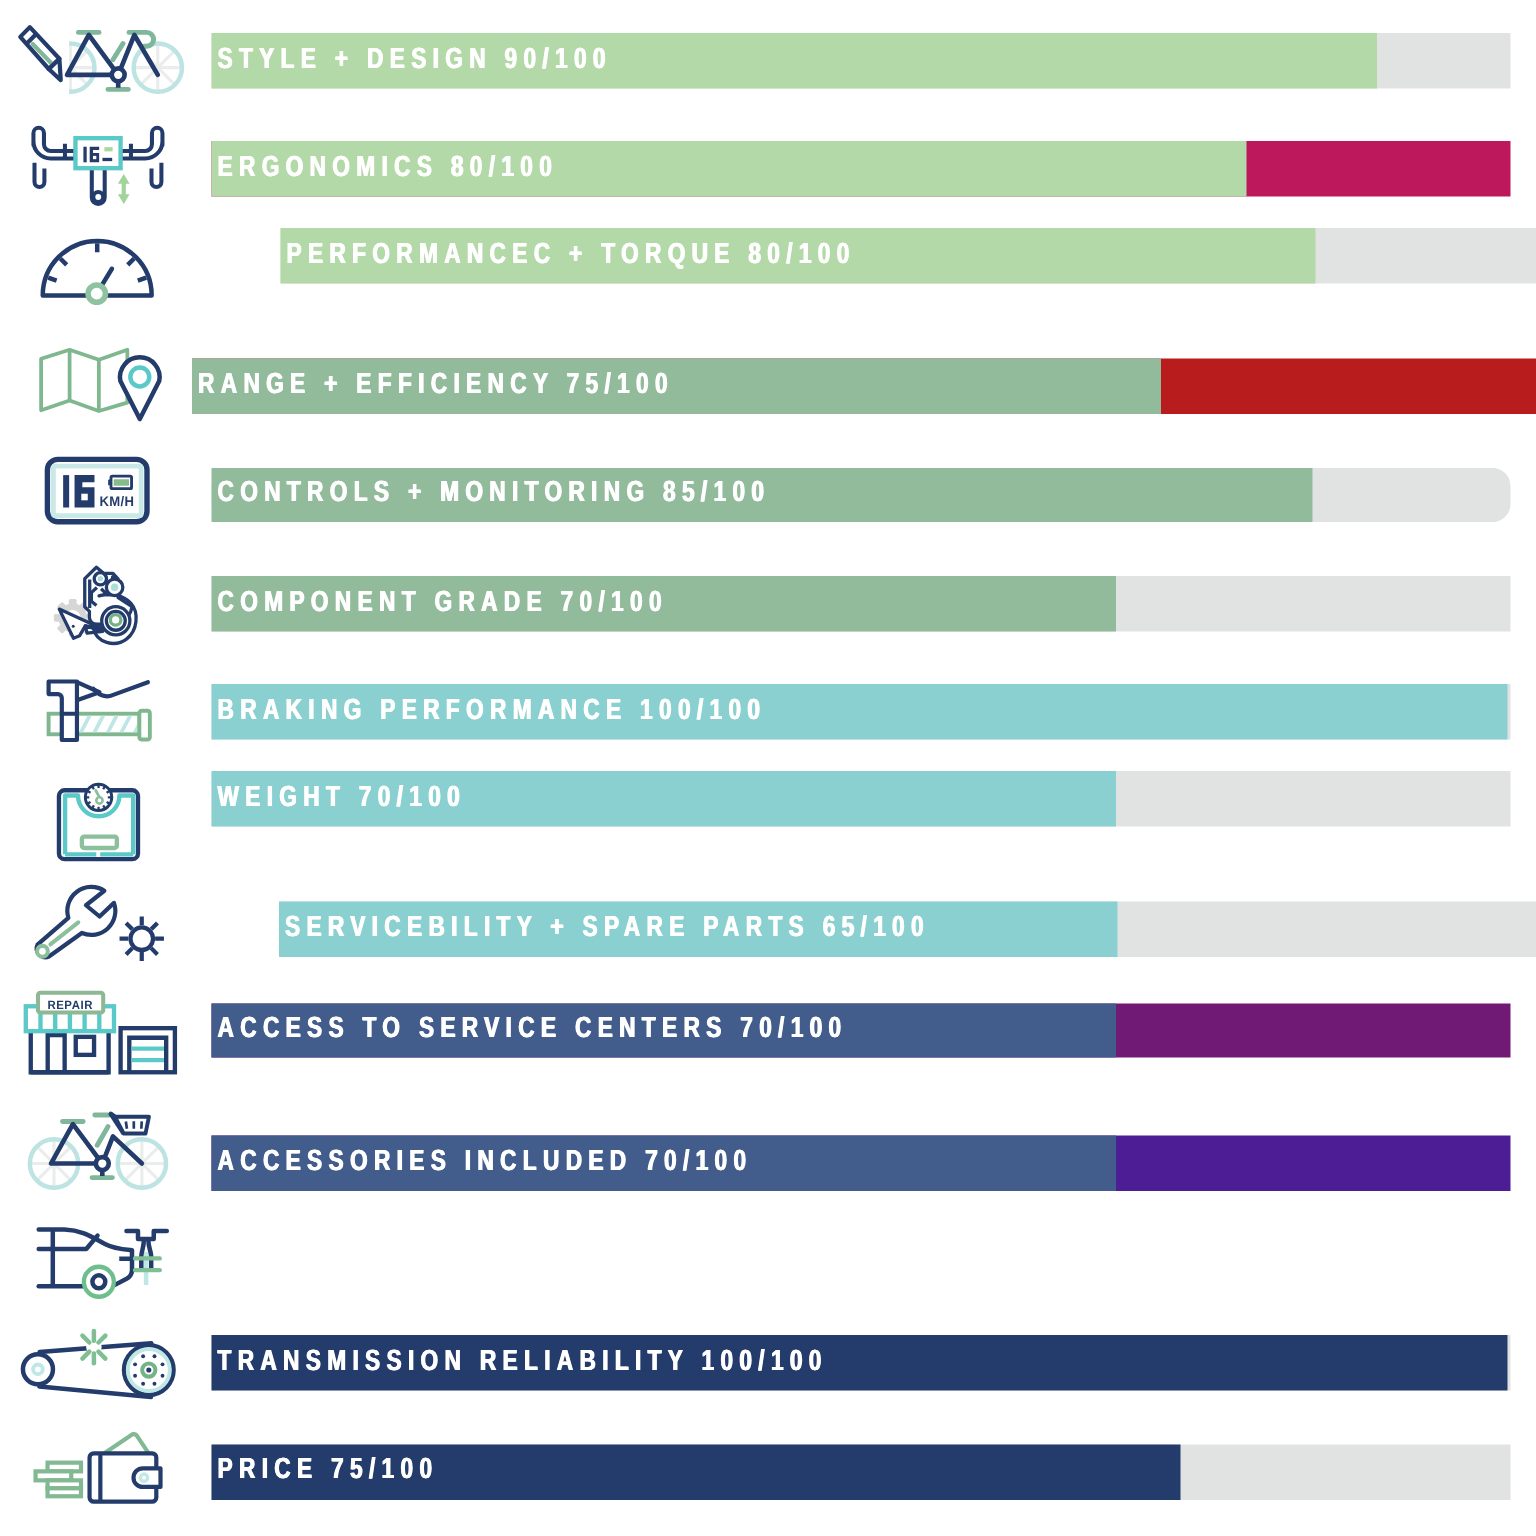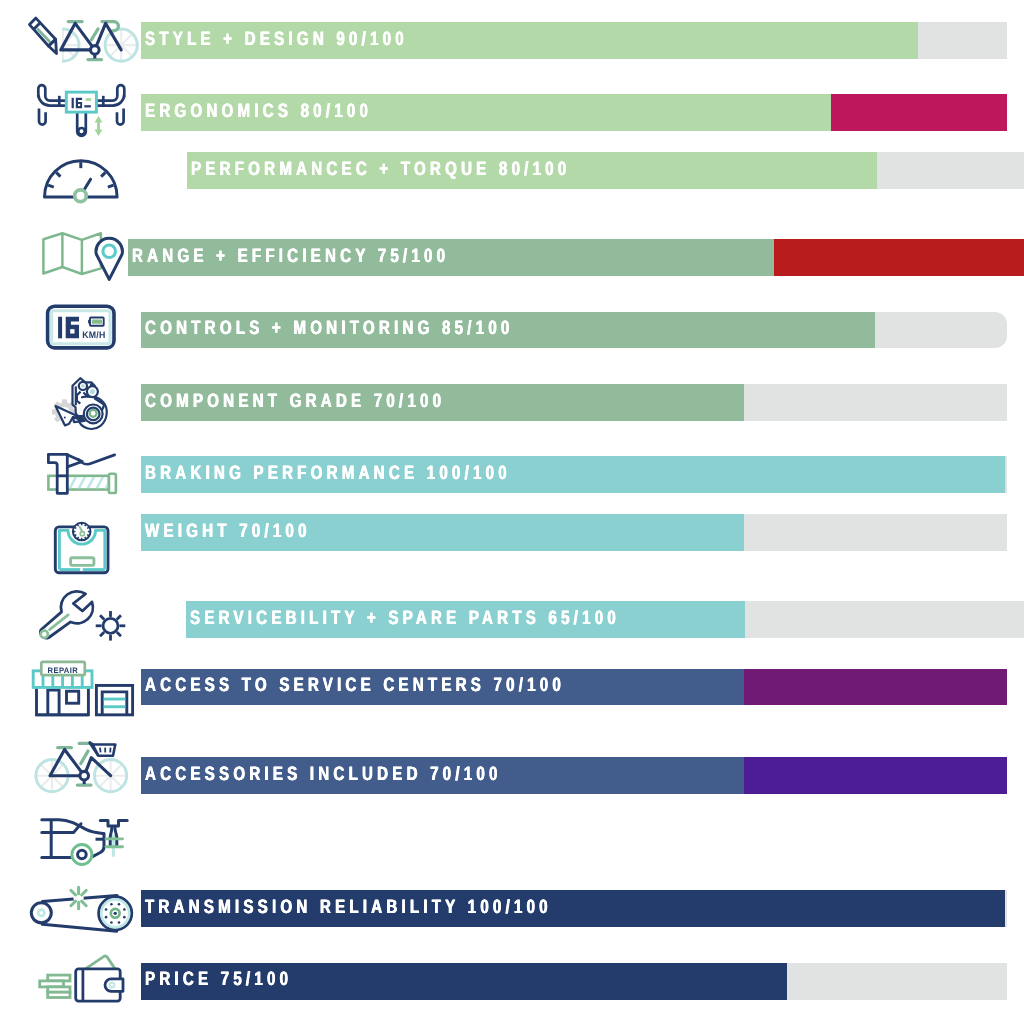--- a/index.html
+++ b/index.html
@@ -5,21 +5,21 @@
 <style>
   html,body{margin:0;padding:0;}
   body{
     width:1024px;height:1024px;background:#ffffff;overflow:hidden;
     font-family:"Liberation Sans", sans-serif;
     -webkit-font-smoothing:antialiased;
     text-rendering:geometricPrecision;
   }
   #chart{position:relative;width:1024px;height:900px;}
   .row{position:absolute;left:0;width:1024px;height:72.36px;}
-  .icon-cell{position:absolute;left:0;top:0;width:141px;height:72.36px;margin-left:16px;}
+  .icon-cell{position:absolute;left:0;top:0;width:141px;height:72.36px;}
   .icon-cell svg{display:block;}
   .track{position:absolute;height:36.8px;background:#E1E3E2;}
   .fill{position:absolute;left:0;top:0;height:36.8px;}
   .bar-label{position:absolute;left:4.2px;top:-1.2px;height:36.8px;display:flex;align-items:center;}
   .bar-label span{color:#ffffff;font-weight:bold;font-size:19.4px;letter-spacing:5.4px;
              white-space:nowrap;transform:scaleX(0.78);transform-origin:left center;display:block;
              text-shadow:0.45px 0 0 #ffffff, -0.45px 0 0 #ffffff;}
 </style>
 </head>
 <body>

